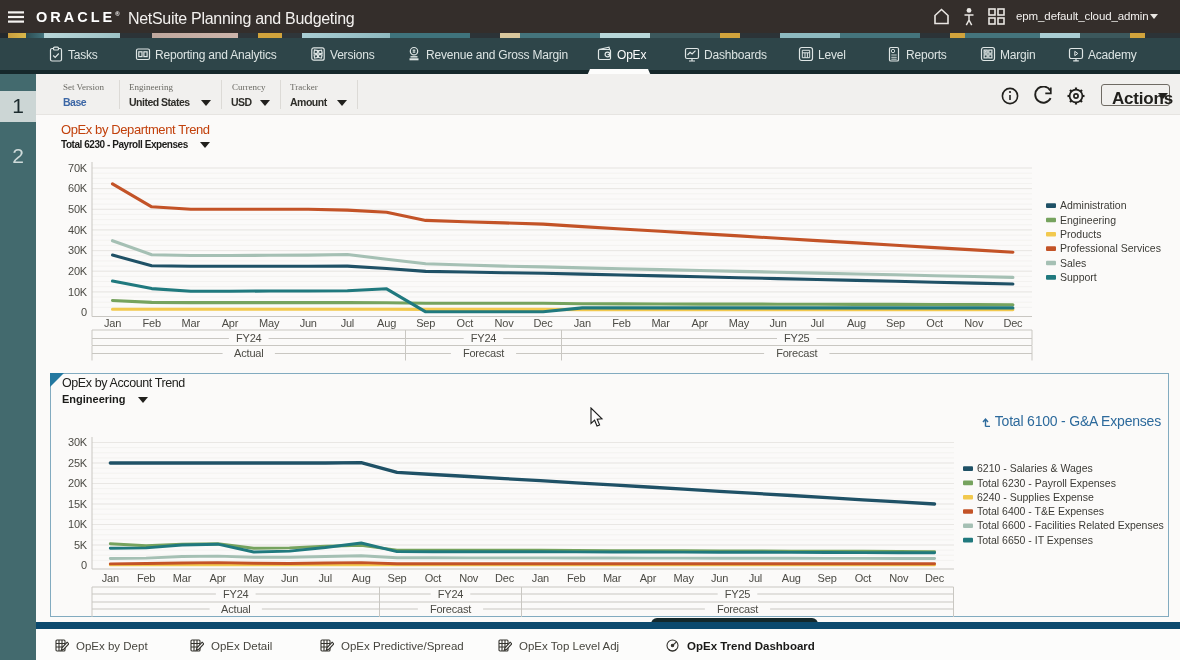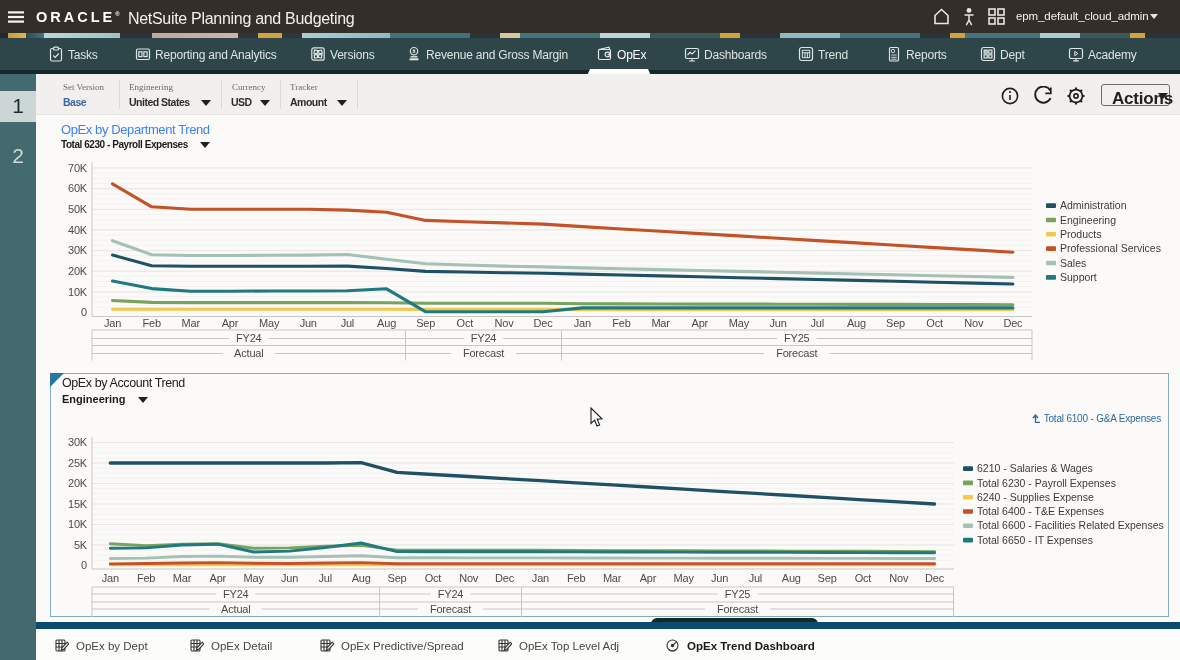--- a/index.html
+++ b/index.html
@@ -26,28 +26,28 @@
 #toolbar { position:absolute; left:36px; top:74px; width:1144px; height:41px; background:#f1f0ee; border-bottom:1px solid #e6e4e1; }
 #toolbar .lab { position:absolute; top:8px; font-size:9px; color:#6b6a64;font-family:Liberation Serif, serif; }
 #toolbar .val { position:absolute; top:22px; font-size:10.5px; font-weight:600; letter-spacing:-0.5px; color:#2e2d29; }
 #toolbar .sep { position:absolute; top:6px; height:29px; width:1px; background:#dcdad6; }
 .caret { display:inline-block; width:0; height:0; border-left:5.5px solid transparent; border-right:5.5px solid transparent; border-top:6.5px solid #21201d; }
 
 #sidebar { position:absolute; left:0; top:74px; width:36px; height:586px; background:#436a6e; }
 #cell1 { position:absolute; left:0; top:17px; width:36px; height:31px; background:#ccd6d5; color:#1c2b2e; font-size:21px; text-align:center; line-height:30px; }
 #cell2 { position:absolute; left:0; top:66px; width:36px; height:31px; color:#cfdbda; font-size:21px; text-align:center; line-height:31px; }
 
-.t1 { position:absolute; left:61px; top:122px; font-size:13px; font-weight:500; letter-spacing:-0.4px; color:#3b82f6; }
+.t1 { position:absolute; left:61px; top:122px; font-size:13px; font-weight:500; letter-spacing:-0.4px; color:#c2410c; }
 .t1s { position:absolute; left:61px; top:139px; font-size:10px; font-weight:600; letter-spacing:-0.45px; color:#1c1c1a; }
 .t2 { position:absolute; left:62px; top:376px; font-size:12.5px; font-weight:500; letter-spacing:-0.4px; color:#21211e; }
 .t2s { position:absolute; left:62px; top:393px; font-size:11px; font-weight:600; color:#1c1c1a; }
 
 #panel2 { position:absolute; left:50px; top:373px; width:1119px; height:244px; border:1.5px solid #82abc0; background:#fbfaf9; }
 #corner { position:absolute; left:50px; top:373px; width:0; height:0; border-top:14px solid #2478a0; border-right:14px solid transparent; }
-#drill { position:absolute; top:413px; right:19px; font-size:10px; letter-spacing:-0.2px; color:#2d6a9c; white-space:nowrap; }
+#drill { position:absolute; top:413px; right:19px; font-size:14px; letter-spacing:-0.2px; color:#2d6a9c; white-space:nowrap; }
 
 #bottombar { position:absolute; left:36px; top:622px; width:1144px; height:38px; background:#fcfcfb; border-top:7px solid #0c4a6e; }
 #bottombar .btab { position:absolute; top:10px; font-size:11.5px; color:#47463f; white-space:nowrap; }
 #bottombar .btab.active { font-weight:bold; color:#191917; }
 #pill { position:absolute; left:651px; top:618px; width:167px; height:6px; background:#14292c; border-radius:6px 6px 0 0; }
 svg text { font-family:"Liberation Sans", sans-serif; }
 </style>
 </head>
 <body>
 <div id="topbar">
@@ -144,21 +144,21 @@
       </svg>
       <span>Dashboards</span>
     </div>
 <div class="tab" style="left:798px;width:190px">
       <svg width="16" height="16">
         <g fill="none" stroke="#dfe6e5" stroke-width="1.2">
           <rect x="1.5" y="1.5" width="13" height="13" rx="2.2"></rect>
           <path d="M4.3 4.3 h7.4 v7.4 h-7.4 Z M4.3 6.8 h7.4 M7 6.8 v4.9 M9.4 6.8 v4.9" stroke-width="1"></path>
         </g>
       </svg>
-      <span>Trend</span>
+      <span>Level</span>
     </div>
 <div class="tab" style="left:886px;width:190px">
       <svg width="16" height="16">
         <g fill="none" stroke="#dfe6e5" stroke-width="1.2">
           <rect x="3.5" y="1.5" width="9" height="13.5" rx="1.3"></rect>
           <circle cx="7" cy="5" r="1.7" stroke-width="0.9"></circle>
           <path d="M5.3 9 h5.4 M5.3 11.3 h5.4 M5.3 13.2 h5.4" stroke-width="0.9"></path>
         </g>
       </svg>
       <span>Reports</span>
@@ -167,21 +167,21 @@
       <svg width="16" height="16">
         <g fill="none" stroke="#dfe6e5" stroke-width="1.2">
           <rect x="1.5" y="1.5" width="13" height="13" rx="2.2"></rect>
           <rect x="4.1" y="4.1" width="3.1" height="3.1"></rect>
           <rect x="8.8" y="4.1" width="3.1" height="3.1"></rect>
           <rect x="4.1" y="8.8" width="3.1" height="3.1"></rect>
           <rect x="8.8" y="8.8" width="3.1" height="3.1"></rect>
           <path d="M5.65 4.6 v2.1 M4.6 5.65 h2.1" stroke-width="0.8"></path>
         </g>
       </svg>
-      <span>Dept</span>
+      <span>Margin</span>
     </div>
 <div class="tab" style="left:1068px;width:190px">
       <svg width="16" height="16">
         <g fill="none" stroke="#dfe6e5" stroke-width="1.2">
           <rect x="1.5" y="2.5" width="13" height="10" rx="1.8"></rect>
           <path d="M6.8 5.3 l3 2.2 l-3 2.2 Z" stroke-width="1"></path>
           <path d="M8 12.8 v1.8 M5.2 14.8 h5.6"></path>
         </g>
       </svg>
       <span>Academy</span>

